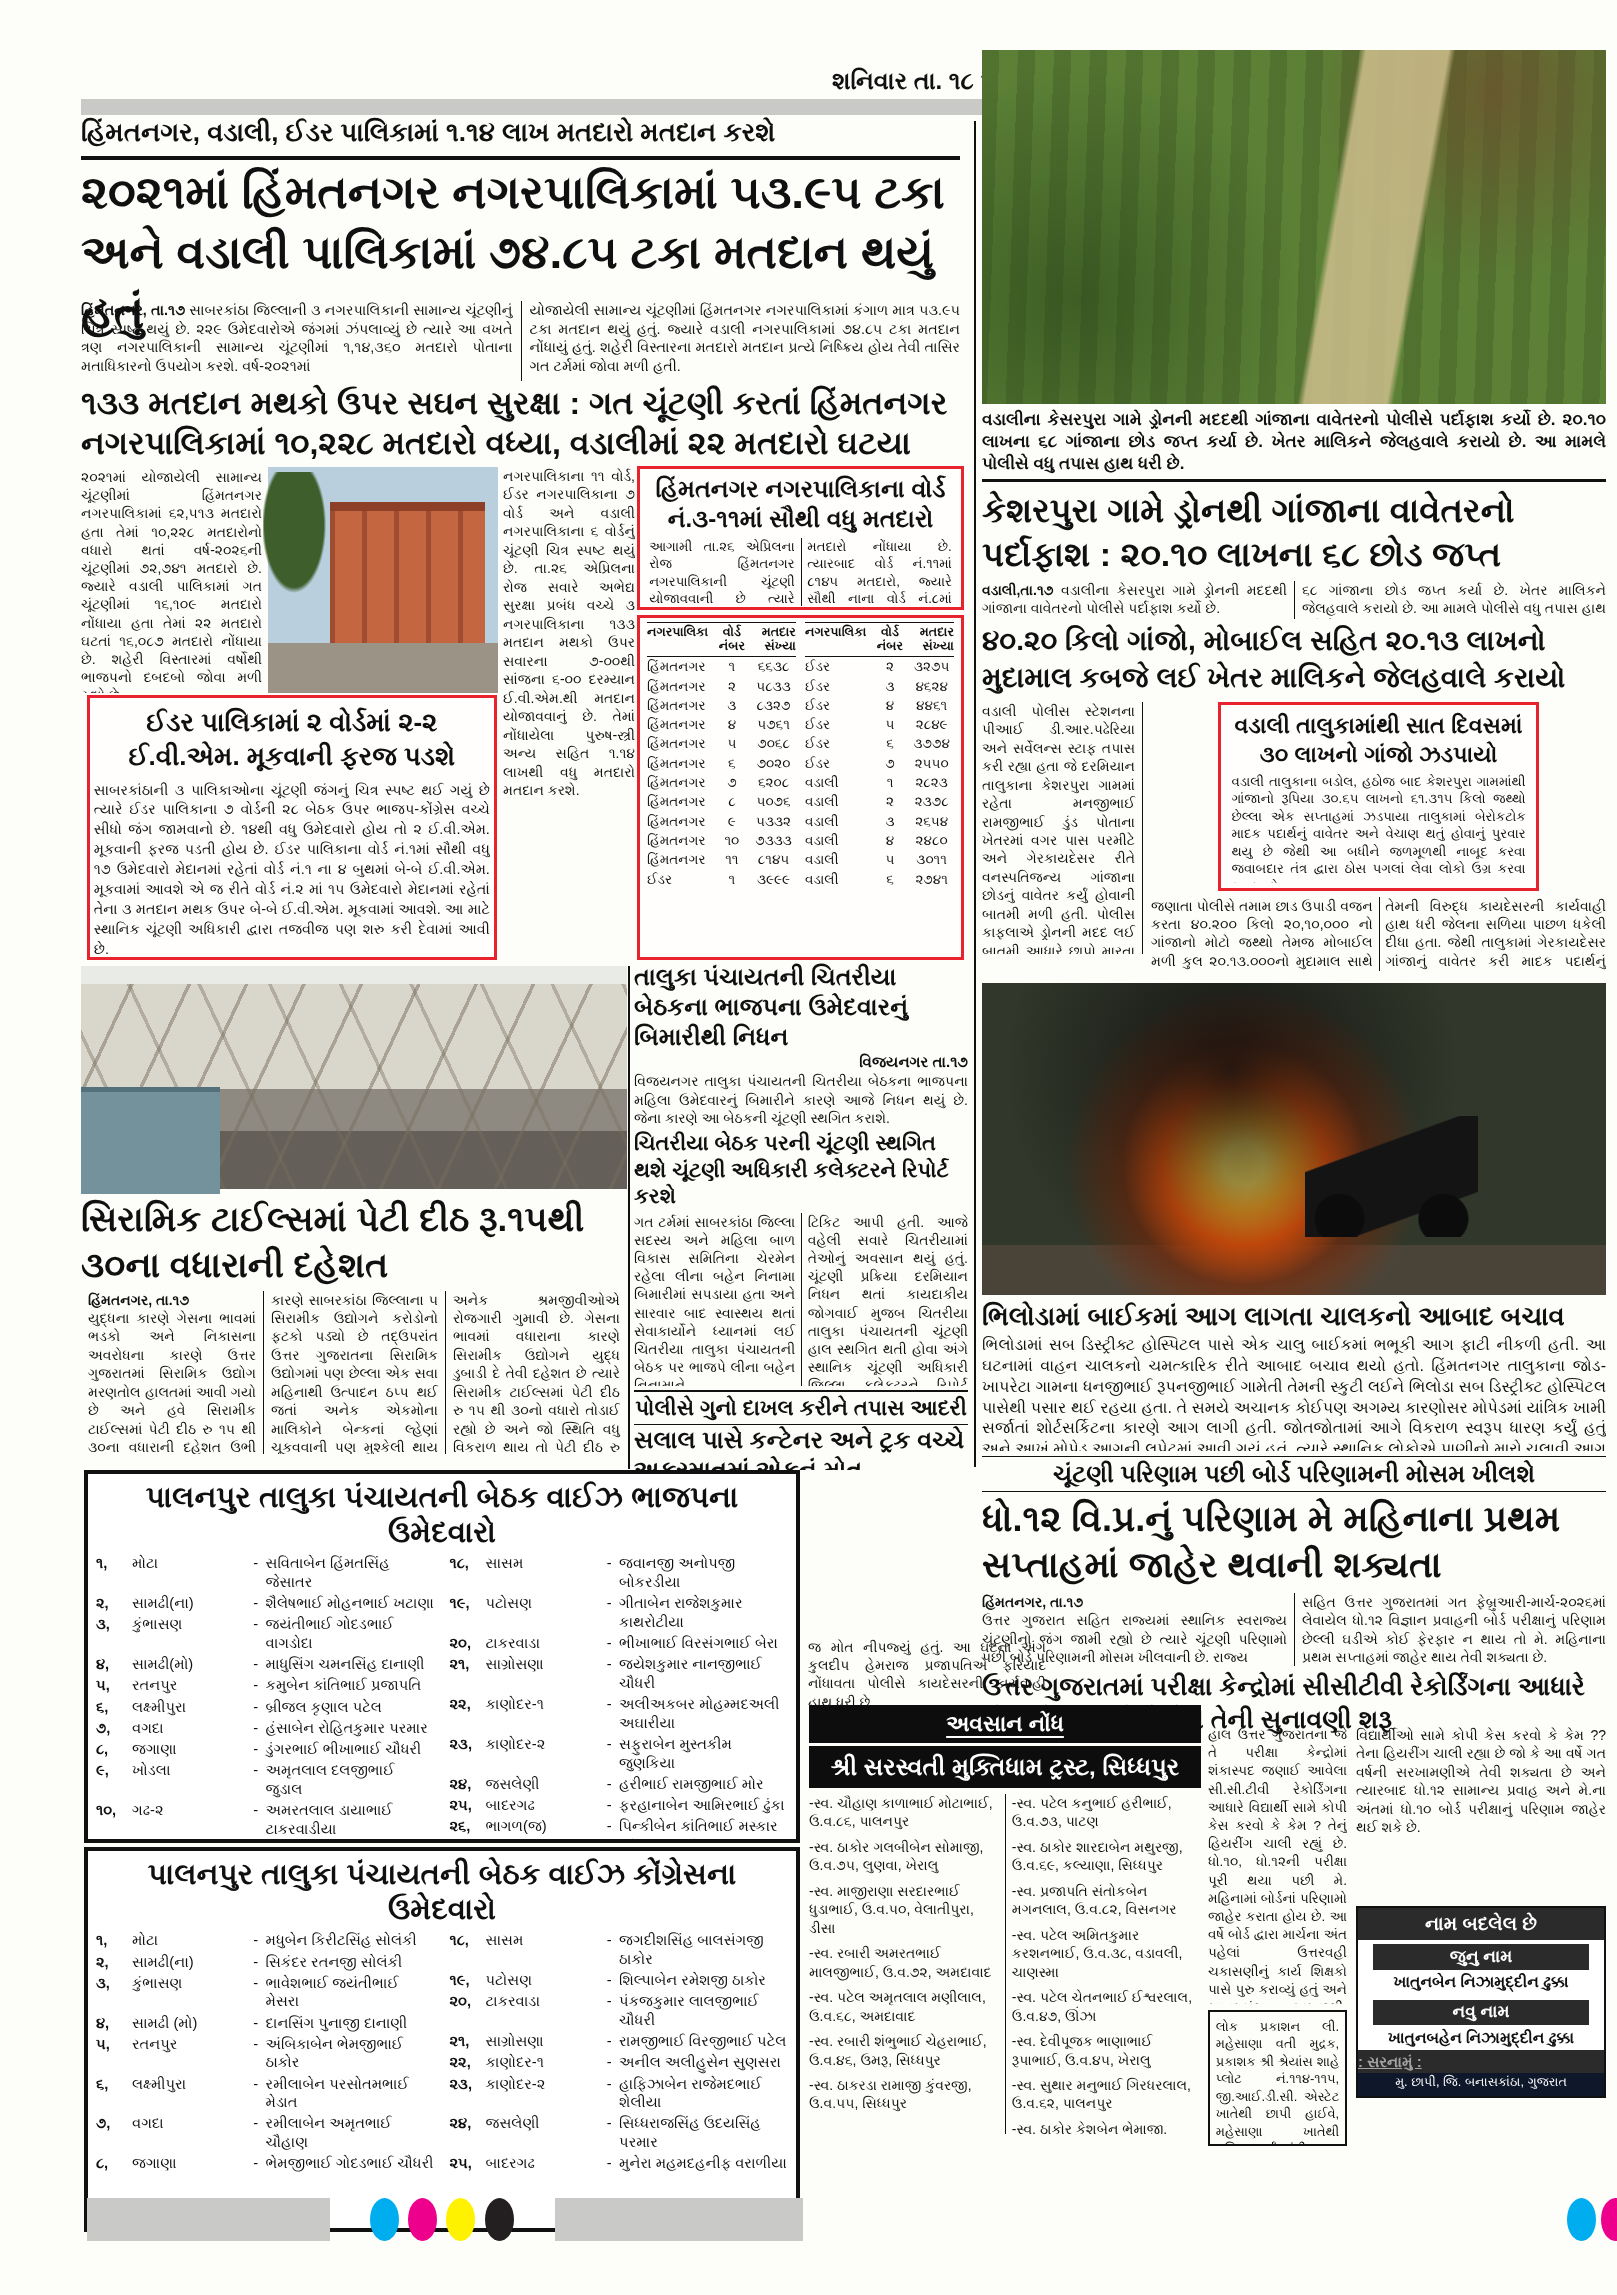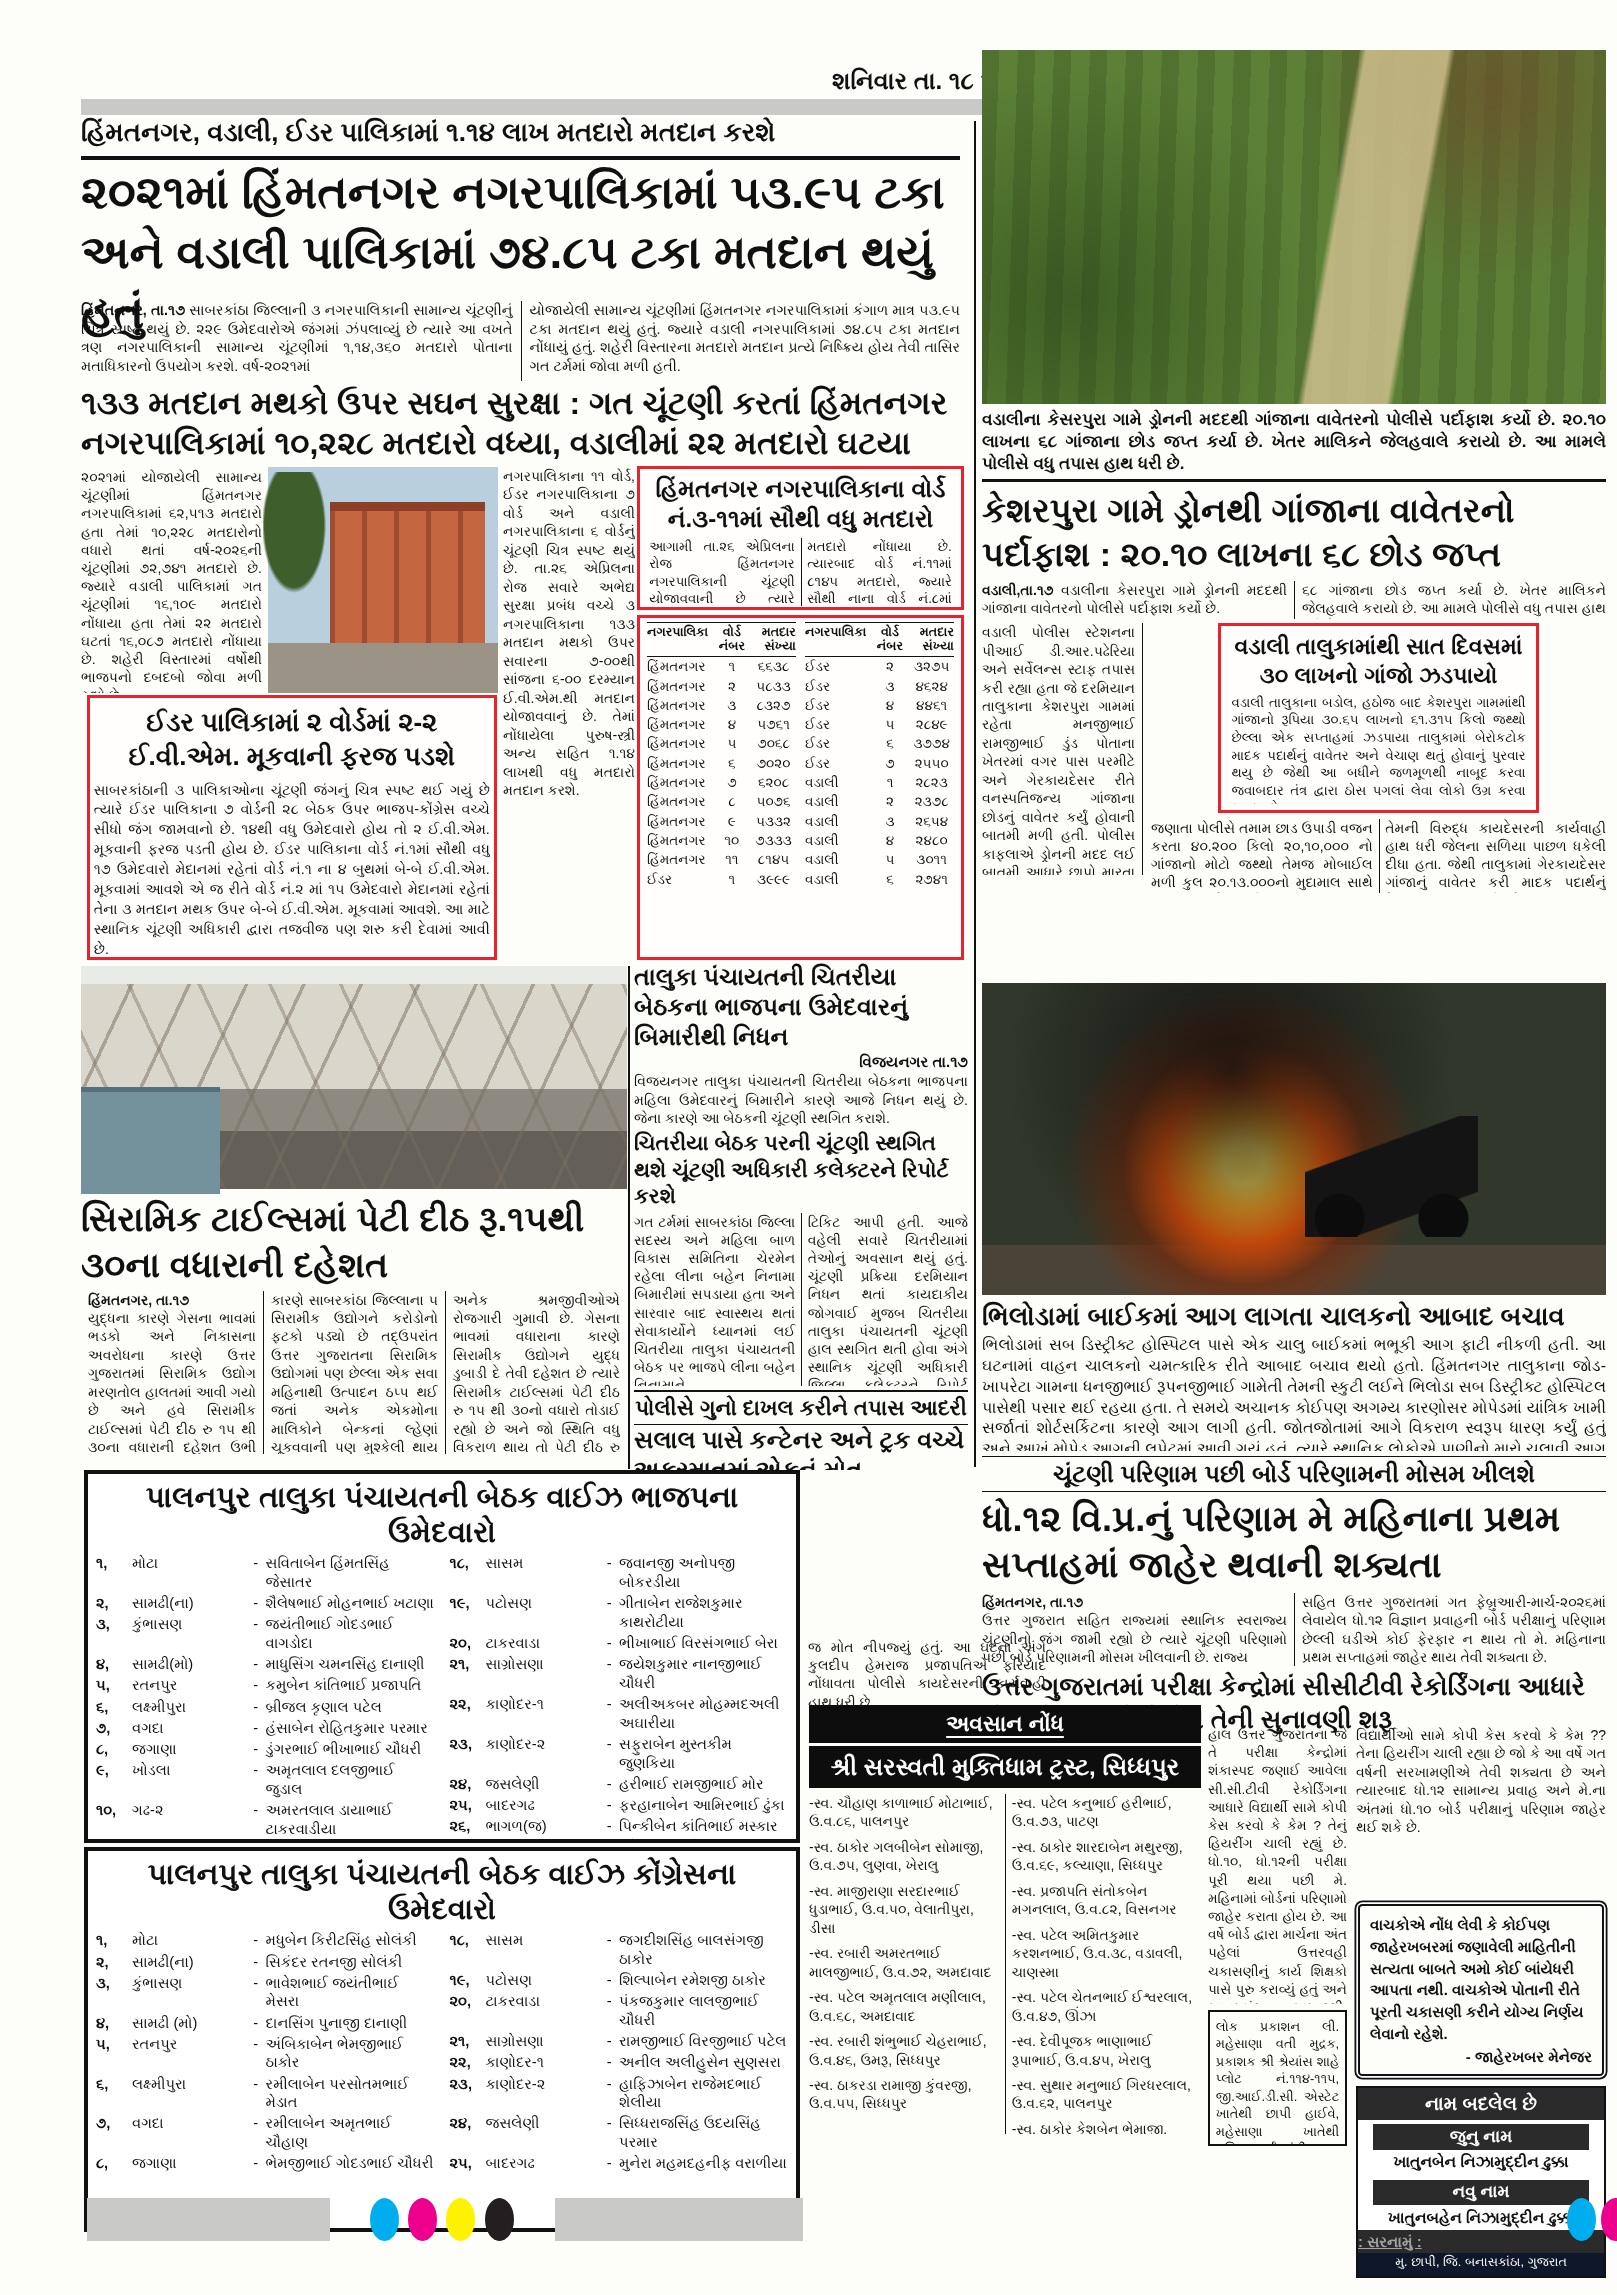--- a/index.html
+++ b/index.html
@@ -395,20 +395,21 @@
 
   <section class="abs rtop hide">
     <div class="photo-aerial"></div>
     <p class="rt-caption tj">વડાલીના કેસરપુરા ગામે ડ્રોનની મદદથી ગાંજાના વાવેતરનો પોલીસે પર્દાફાશ કર્યો છે. ૨૦.૧૦ લાખના ૬૮ ગાંજાના છોડ જપ્ત કર્યા છે. ખેતર માલિકને જેલહવાલે કરાયો છે. આ મામલે પોલીસે વધુ તપાસ હાથ ધરી છે.</p>
     <div class="rt-rule"></div>
     <h2>કેશરપુરા ગામે ડ્રોનથી ગાંજાના વાવેતરનો પર્દાફાશ : ૨૦.૧૦ લાખના ૬૮ છોડ જપ્ત</h2>
     <div class="rt-mini">
       <p class="tj"><b>વડાલી,તા.૧૭</b> <span>વડાલીના કેસરપુરા ગામે ડ્રોનની મદદથી ગાંજાના વાવેતરનો પોલીસે પર્દાફાશ કર્યો છે.</span></p>
       <p class="tj">૬૮ ગાંજાના છોડ જપ્ત કર્યા છે. ખેતર માલિકને જેલહવાલે કરાયો છે. આ મામલે પોલીસે વધુ તપાસ હાથ ધરી છે.</p>
     </div>
+    <h3 class="rt-sub">૪૦.૨૦ કિલો ગાંજો, મોબાઈલ સહિત ૨૦.૧૩ લાખનો મુદામાલ કબજે લઈ ખેતર માલિકને જેલહવાલે કરાયો</h3>
     <div class="rt-lower">
       <p class="rt-left tj">વડાલી પોલીસ સ્ટેશનના પીઆઈ ડી.આર.પઢેરિયા અને સર્વેલન્સ સ્ટાફ તપાસ કરી રહ્યા હતા જે દરમિયાન તાલુકાના કેશરપુરા ગામમાં રહેતા મનજીભાઈ રામજીભાઈ ડુંડ પોતાના ખેતરમાં વગર પાસ પરમીટે અને ગેરકાયદેસર રીતે વનસ્પતિજન્ય ગાંજાના છોડનું વાવેતર કર્યું હોવાની બાતમી મળી હતી. પોલીસ કાફલાએ ડ્રોનની મદદ લઈ બાતમી આધારે છાપો મારતા મનુભાઈ પોતાના ઘર આગળ બેસેલા મળતા તેમને સાથે રાખી ખેતરોમાં તપાસ હાથ ધરવામાં આવી હતી. જે તપાસ દરમિયાન વિવિધ ખેતરોમાં</p>
       <div class="rt-stack">
         <div class="redbox ganja-box">
           <h3>વડાલી તાલુકામાંથી સાત દિવસમાં ૩૦ લાખનો ગાંજો ઝડપાયો</h3>
           <p class="tj hide" style="height:110px;">વડાલી તાલુકાના બડોલ, હઠોજ બાદ કેશરપુરા ગામમાંથી ગાંજાનો રૂપિયા ૩૦.૬૫ લાખનો ૬૧.૩૧૫ કિલો જથ્થો છેલ્લા એક સપ્તાહમાં ઝડપાયા તાલુકામાં બેરોકટોક માદક પદાર્થનું વાવેતર અને વેચાણ થતું હોવાનું પુરવાર થયુ છે જેથી આ બધીને જળમૂળથી નાબૂદ કરવા જવાબદાર તંત્ર દ્વારા ઠોસ પગલાં લેવા લોકો ઉગ્ર કરવા લાગ્યા છે.</p>
         </div>
         <div class="rt-below">
           <p class="tj">જણાતા પોલીસે તમામ છ।ડ ઉપાડી વજન કરતા ૪૦.૨૦૦ કિલો ૨૦,૧૦,૦૦૦ નો ગાંજાનો મોટો જથ્થો તેમજ મોબાઈલ મળી કુલ ૨૦.૧૩.૦૦૦નો મુદામાલ સાથે મનજીભાઈને ઝડપી પાડ્યા હતા.</p>
           <p class="tj">તેમની વિરુદ્ધ કાયદેસરની કાર્યવાહી હાથ ધરી જેલના સળિયા પાછળ ધકેલી દીધા હતા. જેથી તાલુકામાં ગેરકાયદેસર ગાંજાનું વાવેતર કરી માદક પદાર્થનું વેચાણ કરતા ડ્રગ્સ ડીલરોમાં ફફડાટ</p>
@@ -463,24 +464,20 @@
     </div>
   </section>
 
   <section class="abs midstrip">
     <p class="txt tj">હાલ ઉત્તર ગુજરાતના જે તે પરીક્ષા કેન્દ્રોમાં શંકાસ્પદ જણાઈ આવેલા સી.સી.ટીવી રેકોર્ડિંગના આધારે વિદ્યાર્થી સામે કોપી કેસ કરવો કે કેમ ? તેનું હિયરીંગ ચાલી રહ્યું છે. ધો.૧૦, ધો.૧૨ની પરીક્ષા પૂરી થયા પછી મે. મહિનામાં બોર્ડનાં પરિણામો જાહેર કરાતા હોય છે. આ વર્ષે બોર્ડ દ્વારા માર્ચના અંત પહેલાં ઉત્તરવહી ચકાસણીનું કાર્ય શિક્ષકો પાસે પુરુ કરાવ્યું હતું અને સાબરકાંઠા, અરવલ્લી, બનાસકાંઠા, પાટણ, મહેસાણા, વાવ-થરાદ જિલ્લામાં જિલ્લા શિક્ષણાધિકારી દ્વારા જે તે કેન્દ્રમાંથી આવેલ બોર્ડ પરીક્ષાની સીડીના આધારે શંકાસ્પદ જણાતા</p>
     <div class="pub-box tj">લોક પ્રકાશન લી. મહેસાણા વતી મુદ્રક, પ્રકાશક શ્રી શ્રેયાંસ શાહે પ્લોટ નં.૧૧૪-૧૧૫, જી.આઈ.ડી.સી. એસ્ટેટ ખાતેથી છાપી હાઈવે, મહેસાણા ખાતેથી પ્રસિધ્ધ કર્યું. તંત્રી : સ્વ. શાંતિલાલ અ. શાહ</div>
   </section>
 
   <section class="abs rightstrip">
     <p class="txt tj">વિદ્યાર્થીઓ સામે કોપી કેસ કરવો કે કેમ ?? તેના હિયરીંગ ચાલી રહ્યા છે જો કે આ વર્ષે ગત વર્ષની સરખામણીએ તેવી શક્યતા છે અને ત્યારબાદ ધો.૧૨ સામાન્ય પ્રવાહ અને મે.ના અંતમાં ધો.૧૦ બોર્ડ પરીક્ષાનું પરિણામ જાહેર થઈ શકે છે.</p>
-    <div class="notice-box">
-      <p>વાચકોએ નોંધ લેવી કે કોઈપણ જાહેરખબરમાં જણાવેલી માહિતીની સત્યતા બાબતે અમો કોઈ બાંયેધરી આપતા નથી. વાચકોએ પોતાની રીતે પૂરતી ચકાસણી કરીને યોગ્ય નિર્ણય લેવાનો રહેશે.</p>
-      <div class="notice-sig">- જાહેરખબર મેનેજર</div>
-    </div>
     <div class="nc-box">
       <div class="nc-title">નામ બદલેલ છે</div>
       <div class="nc-label">જુનુ નામ</div>
       <div class="nc-name">ખાતુનબેન નિઝામુદ્દીન ઢુક્કા</div>
       <div class="nc-label">નવુ નામ</div>
       <div class="nc-name">ખાતુનબહેન નિઝામુદ્દીન ઢુક્કા</div>
       <div class="nc-addr-label">: સરનામું :</div>
       <div class="nc-addr">મુ. છાપી, જિ. બનાસકાંઠા, ગુજરાત</div>
     </div>
   </section>

